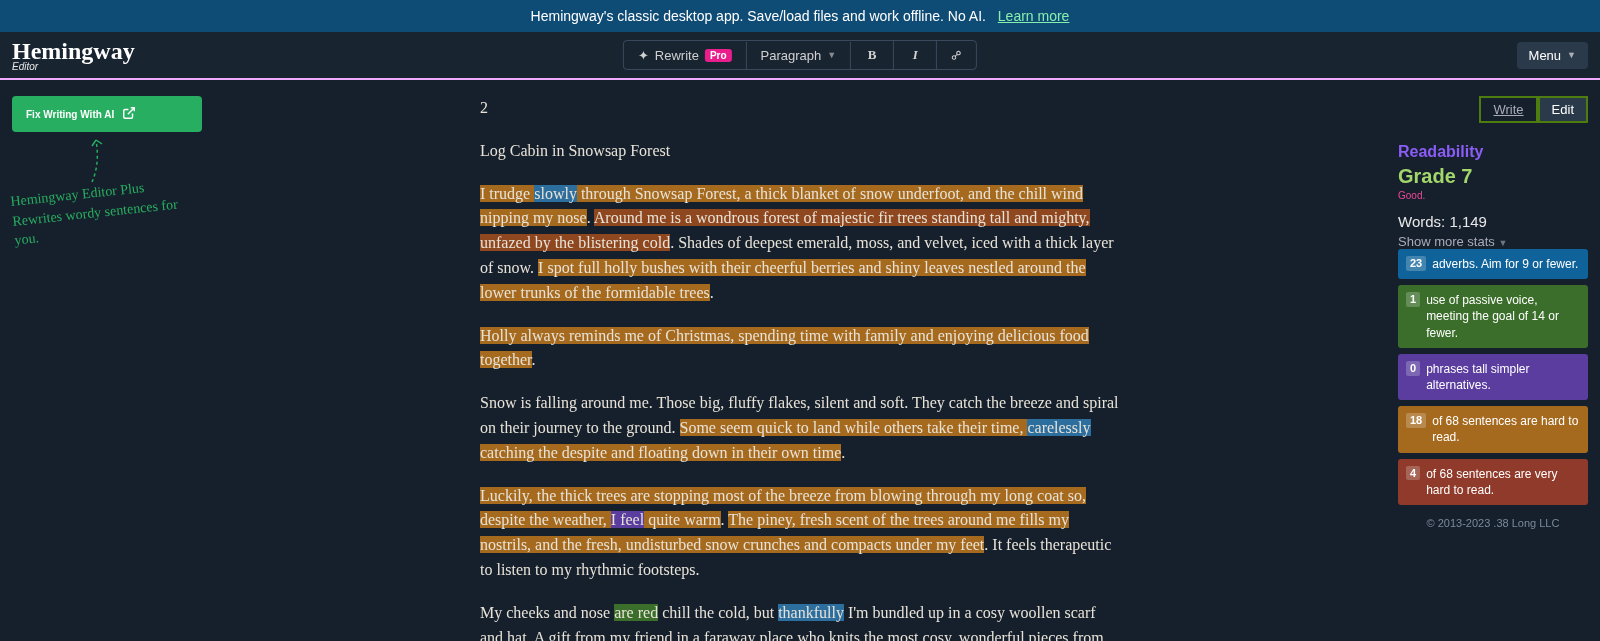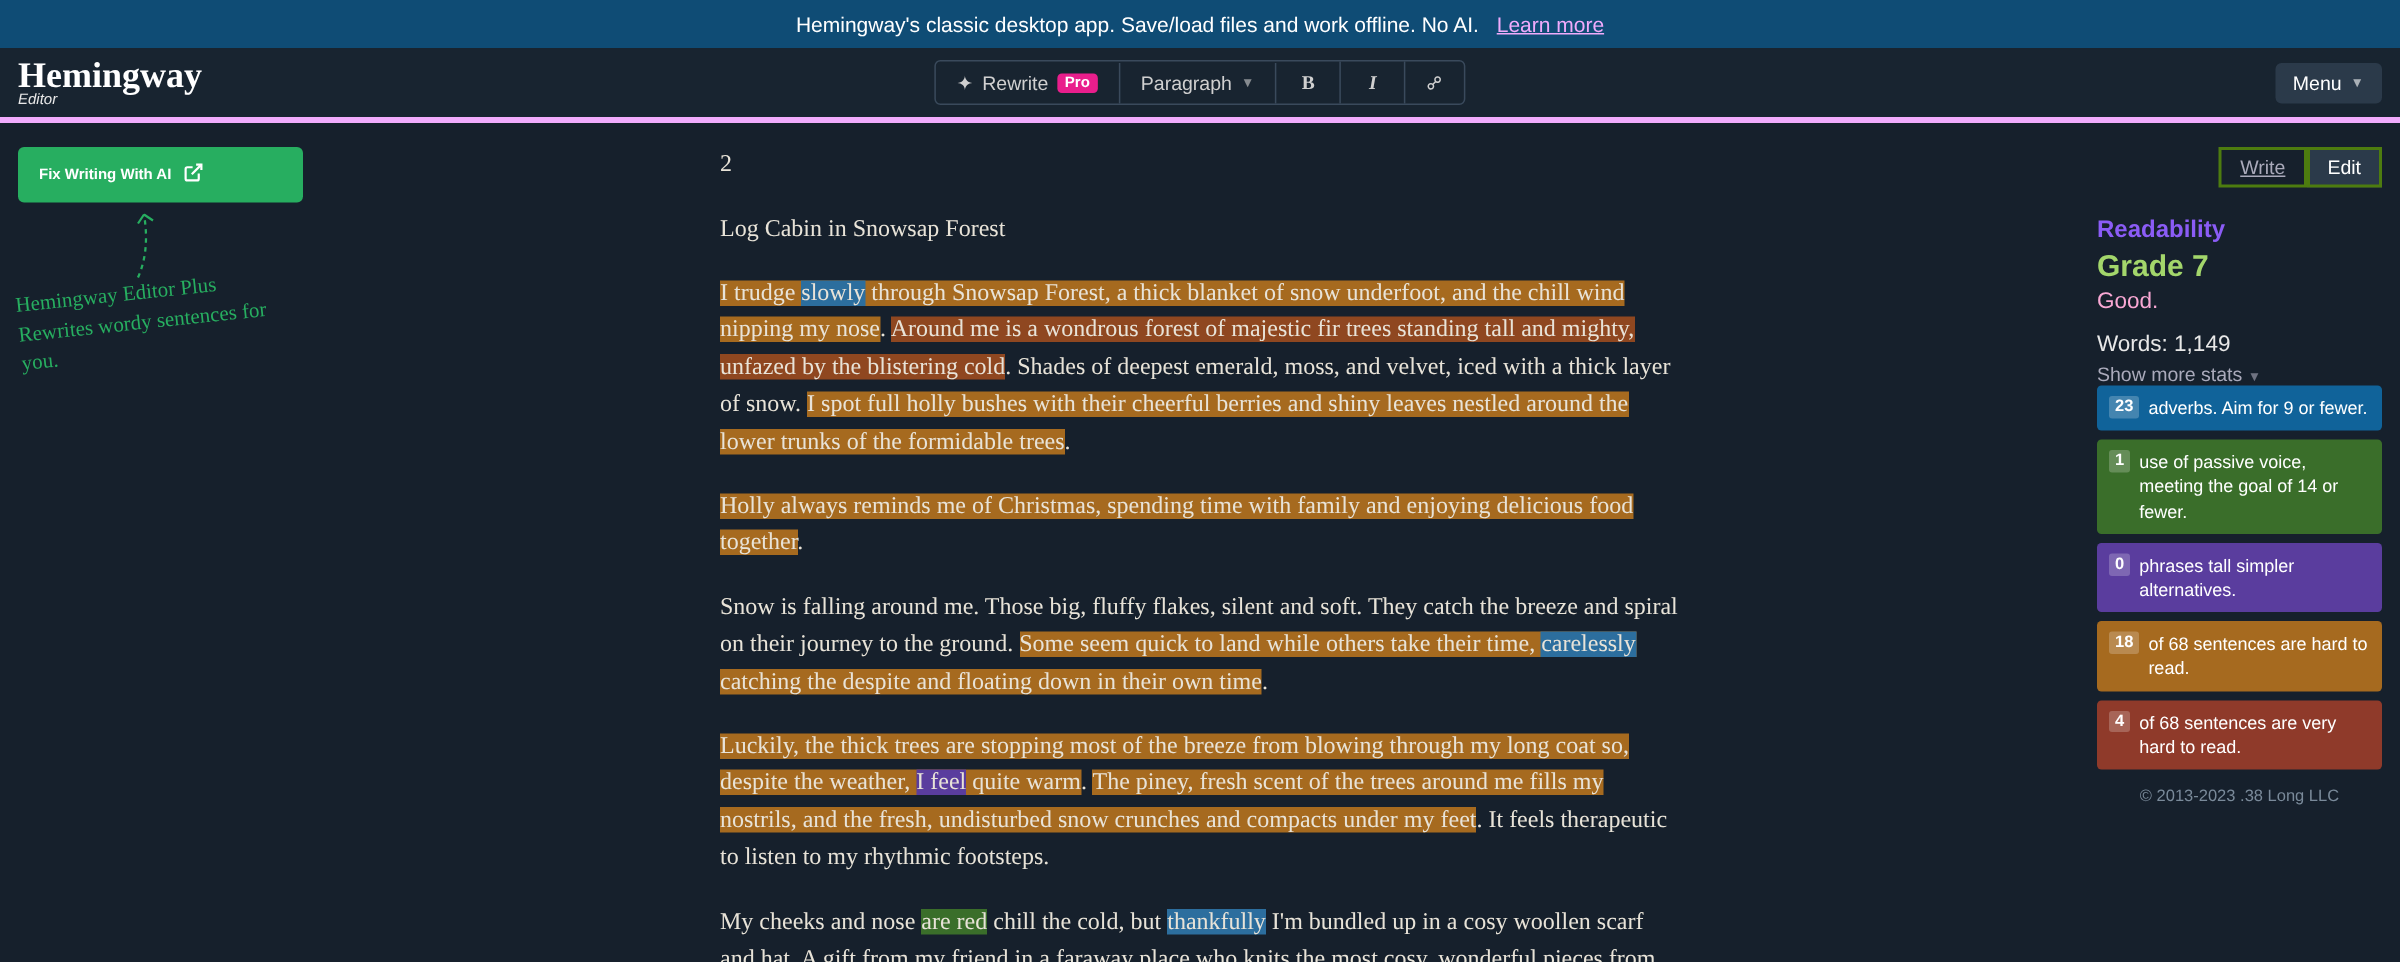--- a/index.html
+++ b/index.html
@@ -10,28 +10,28 @@
       width: 100%;
       overflow-x: hidden;
     }
     .top-banner {
       background: #0f4c75;
       color: #fff;
       text-align: center;
       padding: 8px;
       font-size: 14px;
     }
-    .top-banner a { color: #f0abfc; text-decoration: underline; margin-left: 8px; }
+    .top-banner a { color: #86efac; text-decoration: underline; margin-left: 8px; }
     .toolbar-row {
       display: flex;
       align-items: center;
       justify-content: space-between;
       padding: 6px 12px;
       background: #182430;
-      border-bottom: 4px solid #f0abfc;
+      border-bottom: 2px solid #f0abfc;
       position: relative;
     }
     .brand { font-family: Georgia, 'Times New Roman', serif; font-size: 24px; font-weight: 700; color: #fff; }
     .brand-sub { font-size: 10px; font-style: italic; display: block; text-align: left; margin-top: -4px; }
     .toolbar-center {
       display: flex;
       align-items: center;
       border: 1px solid #3a4a5c;
       border-radius: 4px;
       position: absolute;
@@ -106,21 +106,21 @@
       padding: 4px 12px;
       border: 2px solid #4d7c0f;
       font-size: 13px;
       cursor: pointer;
       color: #ccc;
     }
     .mode-tab.inactive { text-decoration: underline; color: #aab; }
     .mode-tab.active { background: #2b3a4a; color: #fff; }
     .readability-label { font-size: 16px; font-weight: 700; color: #8b5cf6; margin-bottom: 4px; }
     .grade { color: #a3d66b; font-size: 20px; font-weight: 600; }
-    .good { color: #f9a8d4; font-size: 15px; margin-top: 2px; }
+    .good { color: #ec4899; font-size: 10px; margin-top: 2px; }
     .words { margin-top: 12px; font-size: 15px; }
     .more-stats { color: #aab; font-size: 13px; margin-top: 4px; cursor: pointer; }
     .stat-cards { display: flex; flex-direction: column; gap: 6px; }
     .card {
       padding: 7px 8px;
       border-radius: 3px;
       font-size: 12px;
       color: #fff;
       line-height: 1.35;
       display: flex;

